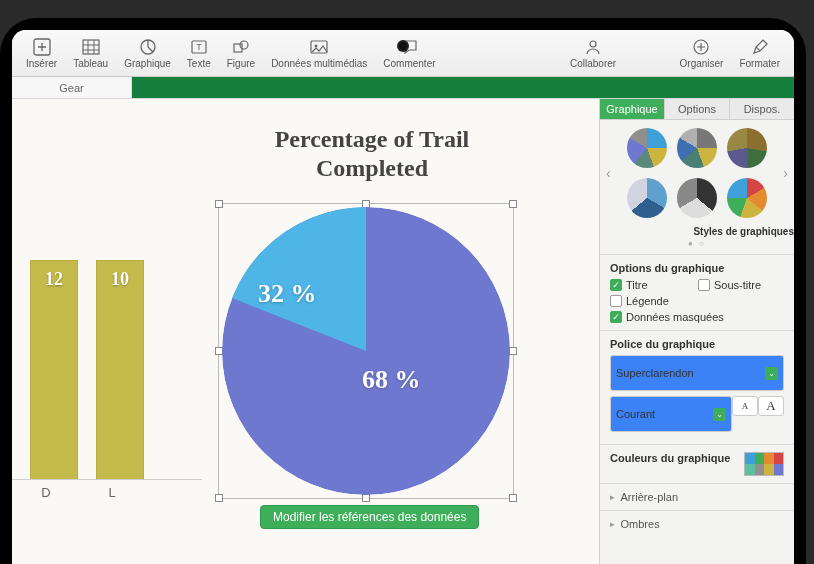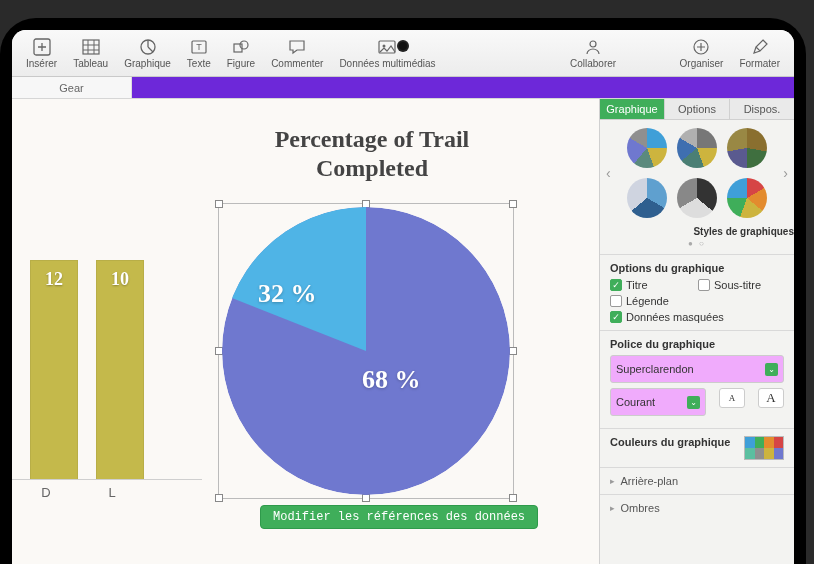--- a/index.html
+++ b/index.html
@@ -7,62 +7,62 @@
   .device { position: absolute; top: 18px; left: 0; right: 8px; bottom: 0; background: #000; border-radius: 36px 36px 0 0; padding: 12px 12px 0 12px; }
   .screen { background: #fff; width: 100%; height: 100%; border-radius: 14px 14px 0 0; overflow: hidden; display: flex; flex-direction: column; }
   .camera { position: absolute; top: 24px; left: 50%; transform: translateX(-50%); width: 8px; height: 8px; border-radius: 50%; background: #111; box-shadow: 0 0 0 2px #222; }
 
   .toolbar { height: 47px; background: linear-gradient(#f9f9f9,#ececec); border-bottom: 1px solid #c9c9c9; display: flex; align-items: center; padding: 0 6px; font-size: 10px; color: #555; }
   .tb-btn { display: flex; flex-direction: column; align-items: center; padding: 2px 8px; gap: 2px; cursor: default; }
   .tb-btn .ic { width: 18px; height: 18px; display:flex; align-items:center; justify-content:center; color:#555; }
   .tb-btn span { font-size: 10px; color: #555; }
   .tb-spacer { flex: 1; }
 
-  .tabs { height: 22px; background: #6d28d9; border-bottom: 1px solid #d6d6d6; display:flex; align-items:flex-end; font-size:11px; color:#666; }
+  .tabs { height: 22px; background: #15803d; border-bottom: 1px solid #d6d6d6; display:flex; align-items:flex-end; font-size:11px; color:#666; }
   .tab { width: 120px; text-align: center; height: 100%; display:flex; align-items:center; justify-content:center; border-right:1px solid #ddd; background:#f7f7f7; }
 
   .workspace { flex:1; display:flex; overflow:hidden; }
   .canvas { flex:1; position:relative; background:#fbf9f6; overflow:hidden; }
   .inspector { width:195px; background:#f3f3f1; border-left:1px solid #d0d0d0; display:flex; flex-direction:column; font-size:11px; color:#333; overflow:hidden; }
 
   
   .bars { position:absolute; left:-20px; bottom:64px; width:200px; height:320px; }
   .bar { position:absolute; bottom:20px; width:48px; background:#c4b94b; border:1px solid #b8ae47; }
   .bar .lbl { position:absolute; top:8px; left:0; right:0; text-align:center; color:#fff; font-weight:700; font-size:18px; font-family: Georgia, "Superclarendon", serif; text-shadow:0 1px 2px rgba(0,0,0,.3); }
   .axis-label { position:absolute; bottom:0; font-size:13px; color:#666; width:48px; text-align:center; }
 
   
   .chart-title { position:absolute; top:26px; left:230px; width:260px; text-align:center; font-family: Georgia, "Superclarendon", serif; font-size:24px; font-weight:700; color:#444; line-height:1.2; }
   .pie-wrap { position:absolute; top:108px; left:210px; width:288px; height:288px; }
   .pie-sel { position:absolute; inset:-4px; border:1px solid #bbb; }
   .handle { position:absolute; width:8px; height:8px; background:#fff; border:1px solid #888; }
   .pie { width:100%; height:100%; border-radius:50%; position:relative; overflow:hidden; }
   .pie-label { position:absolute; color:#fff; font-weight:700; font-size:26px; font-family: Georgia, serif; text-shadow:0 1px 3px rgba(0,0,0,.25); }
-  .edit-data { position:absolute; left:248px; top:406px; background:#3fae5a; color:#fff; border:1px solid #2f9a4b; border-radius:4px; padding:4px 12px; font-size:12px;font-family:Liberation Mono, monospace; }
+  .edit-data { position:absolute; left:248px; top:406px; background:#3fae5a; color:#fff; border:1px solid #2f9a4b; border-radius:4px; padding:4px 12px; font-size:12px; }
 
   
   .insp-tabs { display:flex; height:21px; border-bottom:1px solid #d0d0d0; font-size:11px; }
   .insp-tab { flex:1; display:flex; align-items:center; justify-content:center; background:#eaeaea; border-right:1px solid #d0d0d0; color:#555; }
   .insp-tab.active { background:#3fae5a; color:#fff; font-weight:500; }
   .insp-tab:last-child { border-right:none; }
   .styles-row { display:flex; align-items:center; padding:8px 4px 4px; gap:6px; }
   .arrow { color:#999; font-size:14px; padding:0 2px; cursor:default; }
   .mini-pies { display:flex; flex-wrap:wrap; gap:10px; padding:0 6px; justify-content:center; }
   .mini { width:40px; height:40px; border-radius:50%; }
   .styles-title { text-align:right; font-weight:600; padding:4px 0 2px; font-size:10px; }
   .dots { text-align:center; font-size:8px; color:#aaa; padding-bottom:6px; letter-spacing:2px; }
   .section { border-top:1px solid #d9d9d9; padding:7px 10px; }
   .sec-h { font-weight:600; font-size:11px; color:#333; padding-bottom:5px; }
   .chk-row { display:flex; flex-wrap:wrap; gap:4px 10px; }
   .chk { display:flex; align-items:center; gap:4px; font-size:11px; color:#333; min-width:78px; }
   .chk .box { width:12px; height:12px; border:1px solid #999; border-radius:2px; background:#fff; display:flex; align-items:center; justify-content:center; font-size:9px; color:#fff; }
   .chk .box.on { background:#3fae5a; border-color:#3fae5a; }
-  .field { display:flex; align-items:center; background:#f0abfc; border:1px solid #ccc; border-radius:3px; height:28px; padding:0 5px; font-size:11px; margin-bottom:5px; position:relative; }
+  .field { display:flex; align-items:center; background:#3b82f6; border:1px solid #ccc; border-radius:3px; height:36px; padding:0 5px; font-size:11px; margin-bottom:5px; position:relative; }
   .field .caret { margin-left:auto; width:13px; height:13px; background:#3fae5a; border-radius:2px; display:flex; align-items:center; justify-content:center; color:#fff; font-size:8px; }
-  .size-row { display:flex; gap:13px; }
+  .size-row { display:flex; gap:0; }
   .size-btn { width:26px; height:20px; border:1px solid #ccc; border-radius:3px; background:#fff; display:flex; align-items:center; justify-content:center; font-family:Georgia,serif; }
   .swatch-grid { width:40px; height:24px; margin-left:auto; display:grid; grid-template-columns:repeat(4,1fr); grid-template-rows:repeat(2,1fr); border:1px solid #bbb; }
   .swatch-grid div { }
   .disc { display:flex; align-items:center; gap:6px; color:#555; font-size:11px; padding:7px 10px; border-top:1px solid #d9d9d9; }
   .disc .tri { color:#9a9a9a; font-size:9px; }
 </style>
 </head>
 <body>
 
 <div class="device">
@@ -111,34 +111,34 @@
             <svg width="18" height="18" viewBox="0 0 18 18">
               <rect x="2" y="6" width="8" height="8" fill="none" stroke="#666" stroke-width="1.2"></rect>
               <circle cx="12" cy="7" r="4" fill="none" stroke="#666" stroke-width="1.2"></circle>
             </svg>
           </div>
           <span>Figure</span>
         </div>
       <div class="tb-btn">
           <div class="ic">
             <svg width="18" height="18" viewBox="0 0 18 18">
-              <path d="M2 3h14v9H9l-4 3v-3H2z" fill="none" stroke="#666" stroke-width="1.2"></path>
-            </svg>
-          </div>
-          <span>Commenter</span>
-        </div>
-      <div class="tb-btn">
-          <div class="ic">
-            <svg width="18" height="18" viewBox="0 0 18 18">
               <rect x="1" y="3" width="16" height="12" rx="1" fill="none" stroke="#666" stroke-width="1.2"></rect>
               <circle cx="6" cy="8" r="1.5" fill="#666"></circle>
               <path d="M2 14l4-4 3 3 4-5 4 6" fill="none" stroke="#666" stroke-width="1.2"></path>
             </svg>
           </div>
           <span>Données multimédias</span>
+        </div>
+      <div class="tb-btn">
+          <div class="ic">
+            <svg width="18" height="18" viewBox="0 0 18 18">
+              <path d="M2 3h14v9H9l-4 3v-3H2z" fill="none" stroke="#666" stroke-width="1.2"></path>
+            </svg>
+          </div>
+          <span>Commenter</span>
         </div>
       <div class="tb-spacer"></div>
       <div class="tb-btn">
           <div class="ic">
             <svg width="18" height="18" viewBox="0 0 18 18">
               <circle cx="9" cy="6" r="3" fill="none" stroke="#666" stroke-width="1.2"></circle>
               <path d="M3 16c0-3 3-5 6-5s6 2 6 5" fill="none" stroke="#666" stroke-width="1.2"></path>
             </svg>
           </div>
           <span>Collaborer</span>

